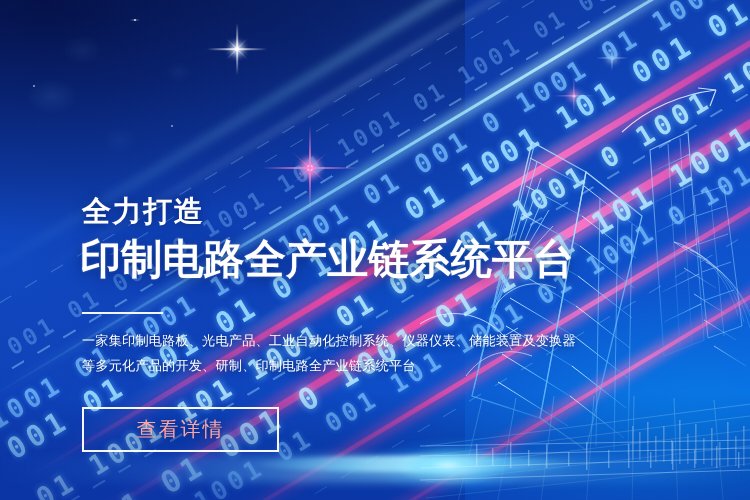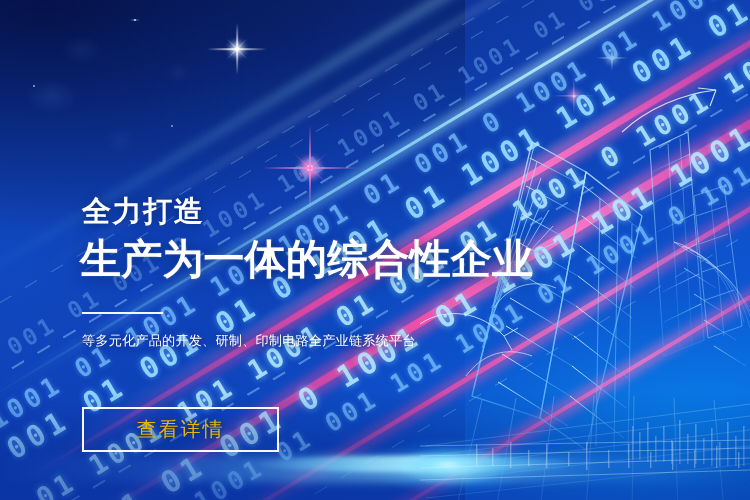--- a/index.html
+++ b/index.html
@@ -162,21 +162,21 @@
     text-shadow:0 1px 7px rgba(0,22,80,.7);
   }
   .desc div{ white-space:nowrap; }
 
   .cta{
     position:absolute; top:407px; left:0;
     width:197px; height:45px;
     border:2px solid rgba(255,255,255,.96);
     background:transparent;
     display:flex; align-items:center; justify-content:center;
-    color:#eab308; font-size:20px; letter-spacing:.10em;
+    color:#fca5a5; font-size:20px; letter-spacing:.10em;
     cursor:pointer;
     text-shadow:0 1px 8px rgba(0,22,80,.6);
   }
 
   
   .vignette{
     position:absolute; inset:0; z-index:35; pointer-events:none;
     background:radial-gradient(130% 120% at 40% 45%, rgba(0,0,0,0) 55%, rgba(2,14,60,.30) 100%);
   }
 </style>
@@ -465,24 +465,25 @@
       </g>
     </svg>
   </div>
 
   <div class="vignette"></div>
 
   <div class="content">
 
     <div class="kicker">全力打造</div>
 
-    <h1 class="headline">生产为一体的综合性企业</h1>
+    <h1 class="headline">印制电路全产业链系统平台</h1>
 
     <div class="rule"></div>
 
     <div class="desc">
+      <div>一家集印制电路板、光电产品、工业自动化控制系统、仪器仪表、储能装置及变换器</div>
       <div>等多元化产品的开发、研制、印制电路全产业链系统平台</div>
     </div>
 
     <button class="cta">查看详情</button>
   </div>
 
 </div>
 
 </body></html>

